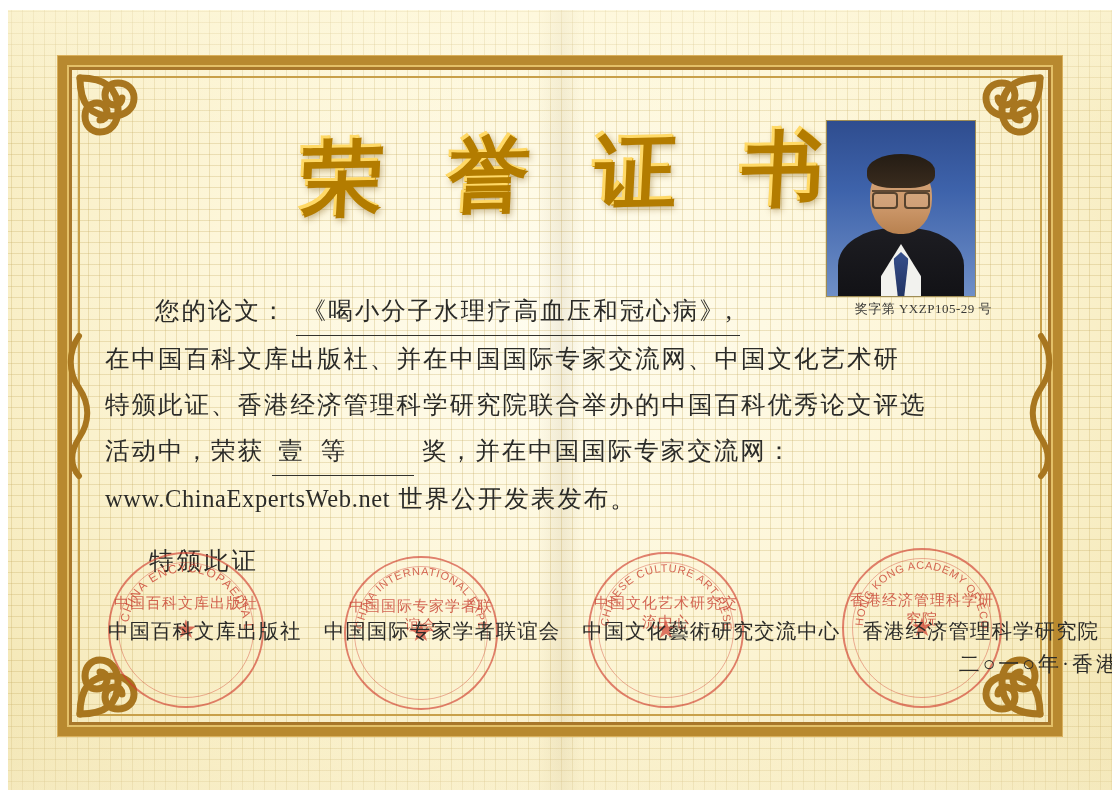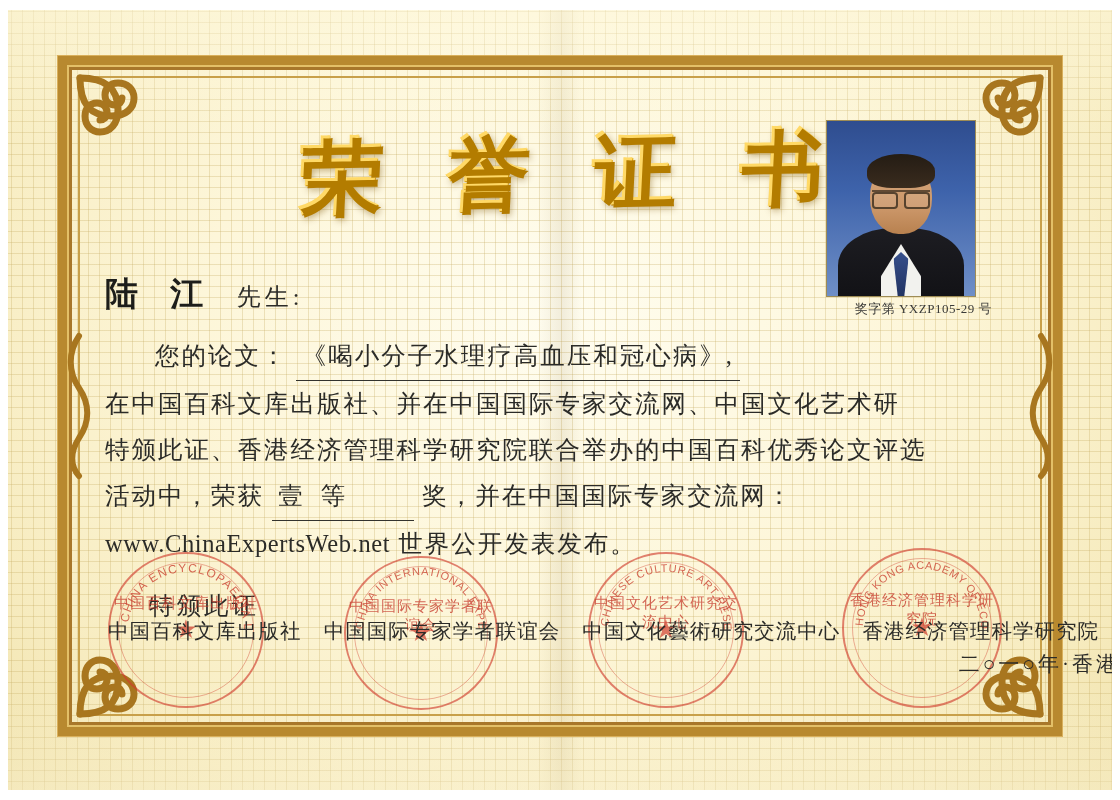--- a/index.html
+++ b/index.html
@@ -416,24 +416,20 @@
     </div>
   </div>
 
   <div class="award-no">
     <span>奖字第</span>
     <span>YXZP105-29</span>
     <span>号</span>
   </div>
 
   <div class="body-text">
-    <div class="salutation">
-      <span class="name">陆 江</span>
-      <span class="honorific">先生:</span>
-    </div>
 
     <div class="line l1">
       <span>您的论文：</span>
       <span class="fill title-fill">《喝小分子水理疗高血压和冠心病》,</span>
     </div>
 
     <div class="line l3">在中国百科文库出版社、并在中国国际专家交流网、中国文化艺术研</div>
     <div class="line l4">特颁此证、香港经济管理科学研究院联合举办的中国百科优秀论文评选</div>
 
     <div class="line l5">

